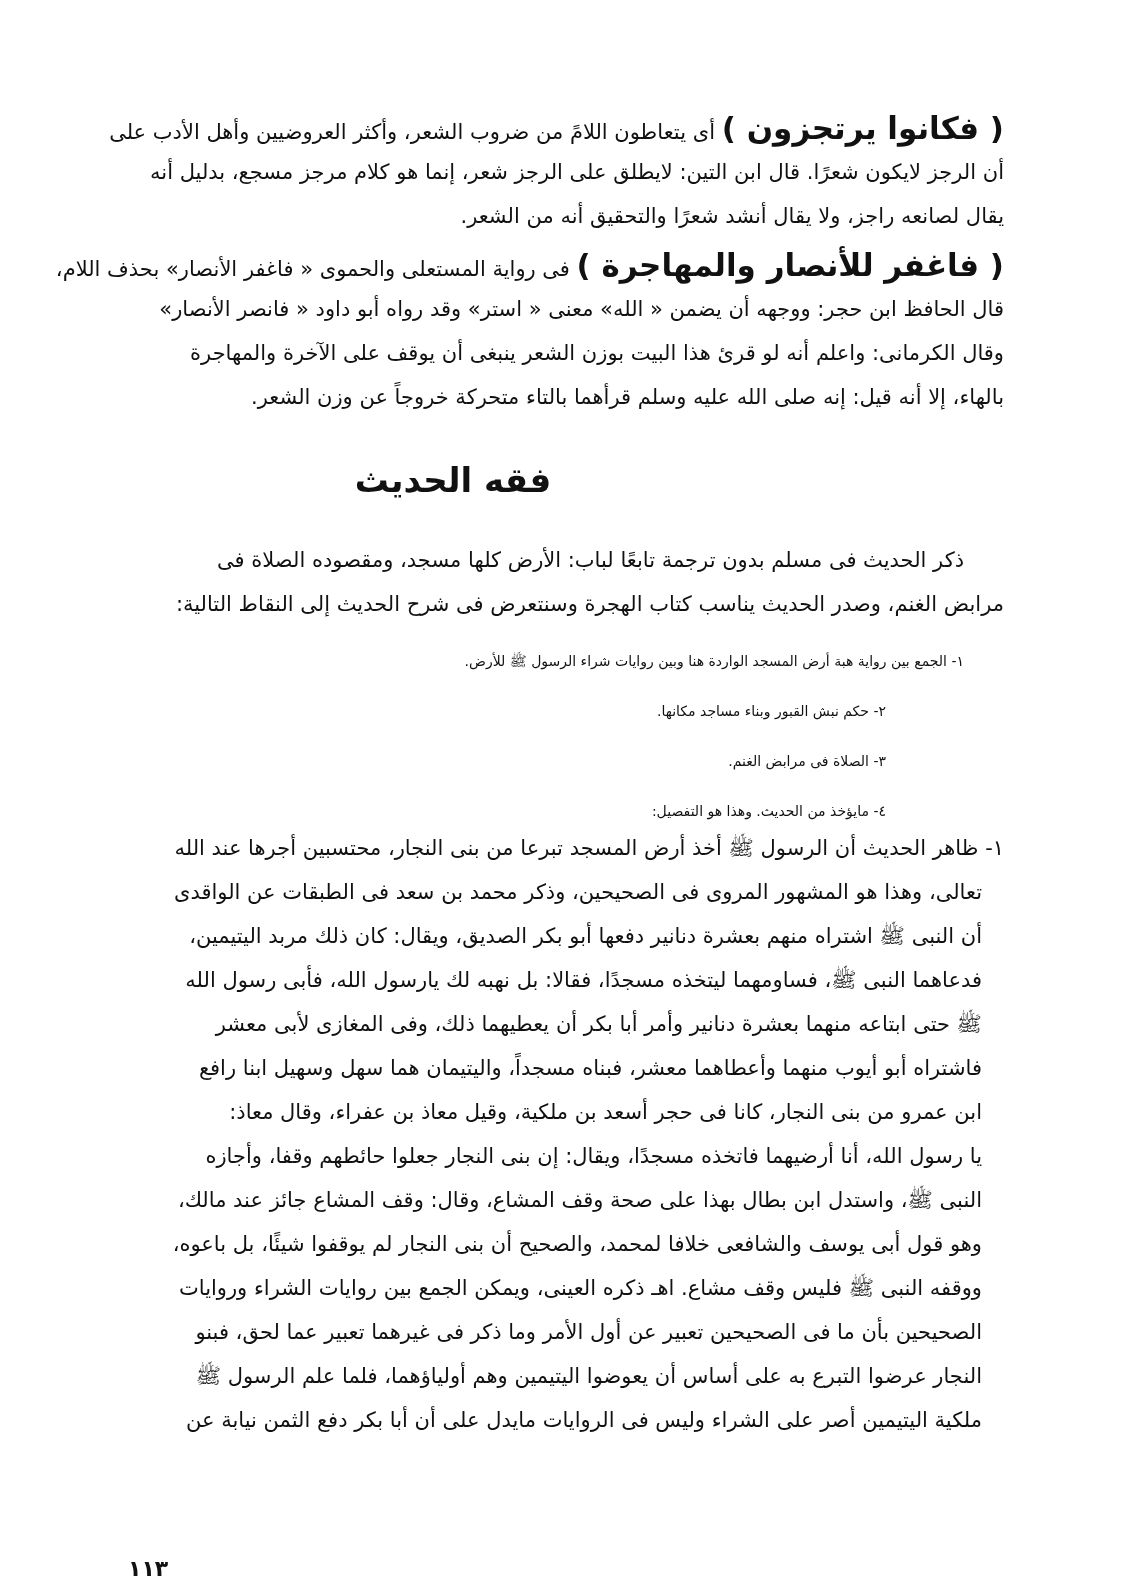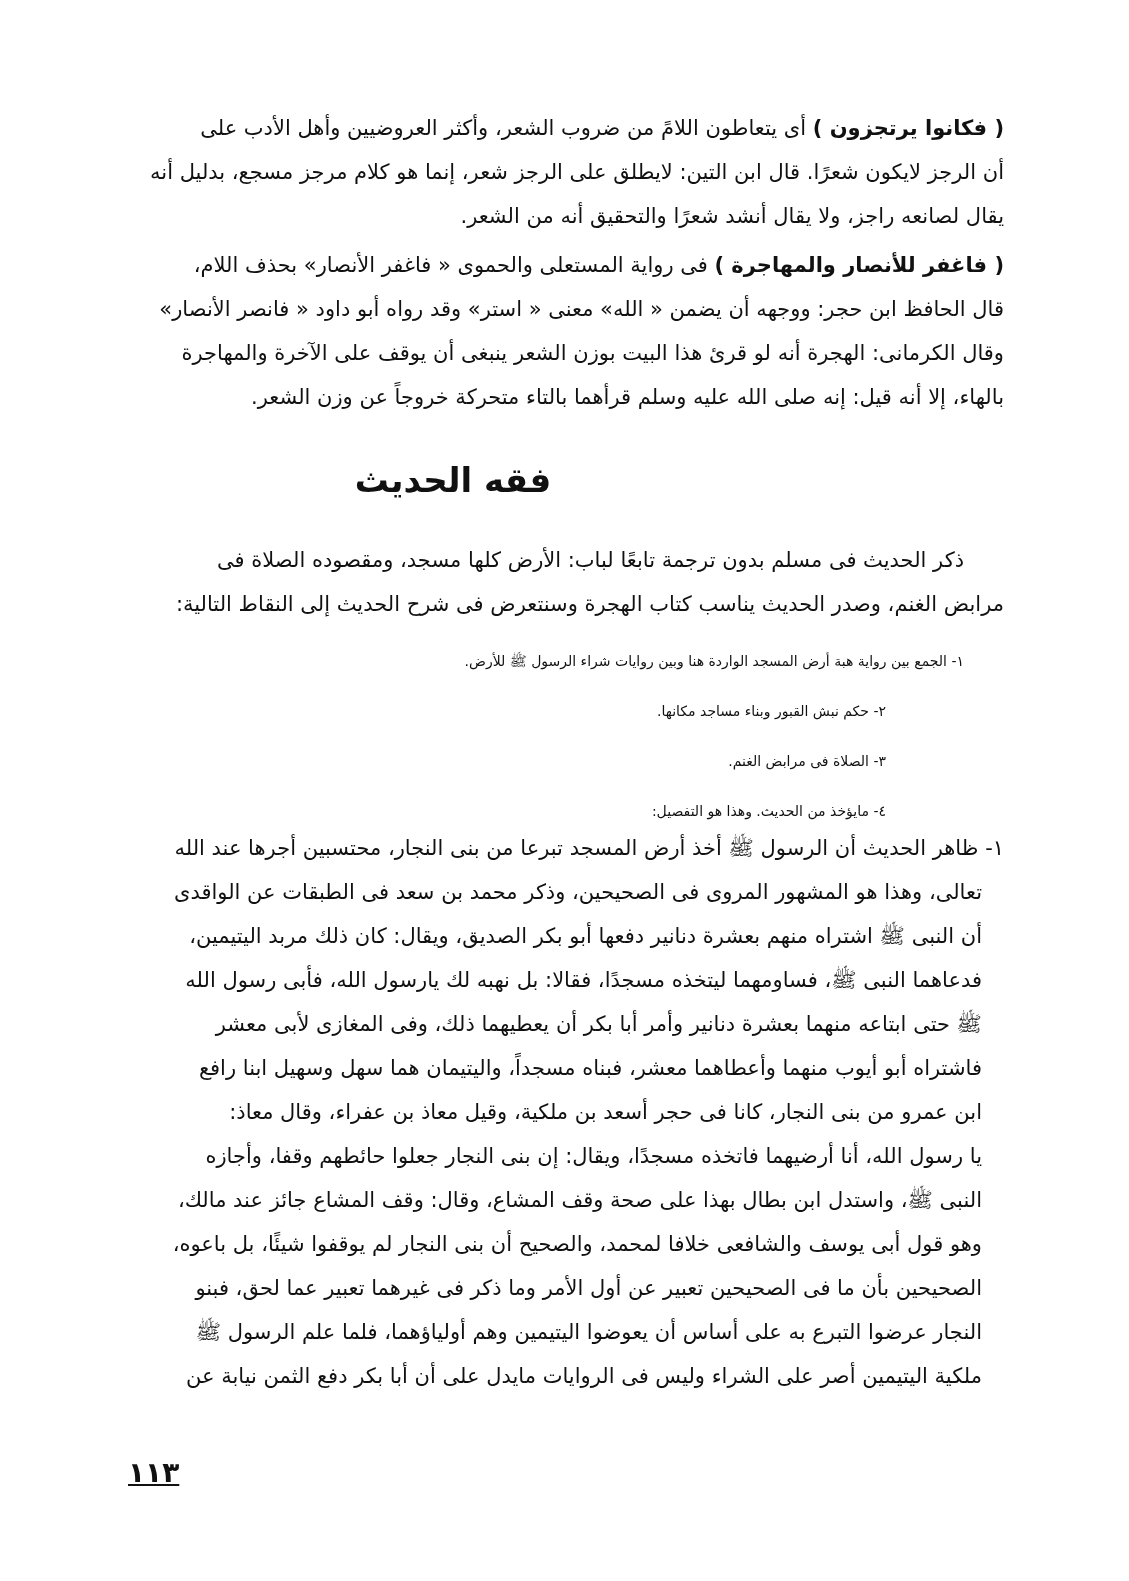--- a/index.html
+++ b/index.html
@@ -13,51 +13,51 @@
     position: absolute; left: 122px; width: 882px;
     direction: rtl; text-align: justify; text-align-last: right;
   }
   .line {
     display: block; height: 44px; line-height: 44px; font-size: 21px;
     white-space: nowrap; overflow: visible;
   }
   .line.last { text-align-last: right; }
   .para1 { top: 106px; }
   .para2 { top: 243px; }
-  .lead { font-weight: bold; font-size: 21px; }
+  .lead { font-weight: bold; font-size: 31px; }
   .heading {
     position: absolute; top: 452px; left: 0; width: 906px; text-align: center;
     direction: rtl; font-size: 34px; font-weight: bold; line-height: 56px;
   }
   .para3 { top: 538px; }
   .list { position: absolute; left: 122px; width: 882px; top: 636px; direction: rtl; }
   .list-item { display: block; height: 50px; line-height: 50px; font-size: 14px; padding-right: 118px; white-space: nowrap; text-align: right; }
   .list-item.first { padding-right: 40px; }
   .para4 { top: 826px; }
   .para4 .line { padding-right: 22px; box-sizing: border-box; }
   .para4 .line.hang { padding-right: 0; }
   .page-number {
-    position: absolute; left: 128px; top: 1456px; font-size: 28px; direction: rtl; font-weight: bold; text-decoration: underline;
+    position: absolute; left: 128px; top: 1556px; font-size: 22px; direction: rtl; font-weight: bold;
   }
 </style>
 </head>
 <body>
 
 <div class="page">
 
   <div class="col para1">
     <span class="line"><span class="lead">( فكانوا يرتجزون )</span> <span>أى يتعاطون اللامً من ضروب الشعر، وأكثر العروضيين وأهل الأدب على</span></span>
     <span class="line">أن الرجز لايكون شعرًا. قال ابن التين: لايطلق على الرجز شعر، إنما هو كلام مرجز مسجع، بدليل أنه</span>
     <span class="line last">يقال لصانعه راجز، ولا يقال أنشد شعرًا والتحقيق أنه من الشعر.</span>
   </div>
 
   <div class="col para2">
     <span class="line"><span class="lead">( فاغفر للأنصار والمهاجرة )</span> <span>فى رواية المستعلى والحموى « فاغفر الأنصار» بحذف اللام،</span></span>
     <span class="line">قال الحافظ ابن حجر: ووجهه أن يضمن « الله» معنى « استر» وقد رواه أبو داود « فانصر الأنصار»</span>
-    <span class="line">وقال الكرمانى: الهجرة أنه لو قرئ هذا البيت بوزن الشعر ينبغى أن يوقف على الآخرة والمهاجرة</span>
+    <span class="line">وقال الكرمانى: واعلم أنه لو قرئ هذا البيت بوزن الشعر ينبغى أن يوقف على الآخرة والمهاجرة</span>
     <span class="line last">بالهاء، إلا أنه قيل: إنه صلى الله عليه وسلم قرأهما بالتاء متحركة خروجاً عن وزن الشعر.</span>
   </div>
 
   <div class="heading">فقه الحديث</div>
 
   <div class="col para3">
     <span class="line" style="padding-right:40px;box-sizing:border-box;">ذكر الحديث فى مسلم بدون ترجمة تابعًا لباب: الأرض كلها مسجد، ومقصوده الصلاة فى</span>
     <span class="line last">مرابض الغنم، وصدر الحديث يناسب كتاب الهجرة وسنتعرض فى شرح الحديث إلى النقاط التالية:</span>
   </div>
 
@@ -72,20 +72,21 @@
     <span class="line hang">١- ظاهر الحديث أن الرسول ﷺ أخذ أرض المسجد تبرعا من بنى النجار، محتسبين أجرها عند الله</span>
     <span class="line">تعالى، وهذا هو المشهور المروى فى الصحيحين، وذكر محمد بن سعد فى الطبقات عن الواقدى</span>
     <span class="line">أن النبى ﷺ اشتراه منهم بعشرة دنانير دفعها أبو بكر الصديق، ويقال: كان ذلك مربد اليتيمين،</span>
     <span class="line">فدعاهما النبى ﷺ، فساومهما ليتخذه مسجدًا، فقالا: بل نهبه لك يارسول الله، فأبى رسول الله</span>
     <span class="line">ﷺ حتى ابتاعه منهما بعشرة دنانير وأمر أبا بكر أن يعطيهما ذلك، وفى المغازى لأبى معشر</span>
     <span class="line">فاشتراه أبو أيوب منهما وأعطاهما معشر، فبناه مسجداً، واليتيمان هما سهل وسهيل ابنا رافع</span>
     <span class="line">ابن عمرو من بنى النجار، كانا فى حجر أسعد بن ملكية، وقيل معاذ بن عفراء، وقال معاذ:</span>
     <span class="line">يا رسول الله، أنا أرضيهما فاتخذه مسجدًا، ويقال: إن بنى النجار جعلوا حائطهم وقفا، وأجازه</span>
     <span class="line">النبى ﷺ، واستدل ابن بطال بهذا على صحة وقف المشاع، وقال: وقف المشاع جائز عند مالك،</span>
     <span class="line">وهو قول أبى يوسف والشافعى خلافا لمحمد، والصحيح أن بنى النجار لم يوقفوا شيئًا، بل باعوه،</span>
+    <span class="line">ووقفه النبى ﷺ فليس وقف مشاع. اهـ ذكره العينى، ويمكن الجمع بين روايات الشراء وروايات</span>
     <span class="line">الصحيحين بأن ما فى الصحيحين تعبير عن أول الأمر وما ذكر فى غيرهما تعبير عما لحق، فبنو</span>
     <span class="line">النجار عرضوا التبرع به على أساس أن يعوضوا اليتيمين وهم أولياؤهما، فلما علم الرسول ﷺ</span>
     <span class="line">ملكية اليتيمين أصر على الشراء وليس فى الروايات مايدل على أن أبا بكر دفع الثمن نيابة عن</span>
   </div>
 
   <div class="page-number">١١٣</div>
 
 </div>
 
 </body></html>

